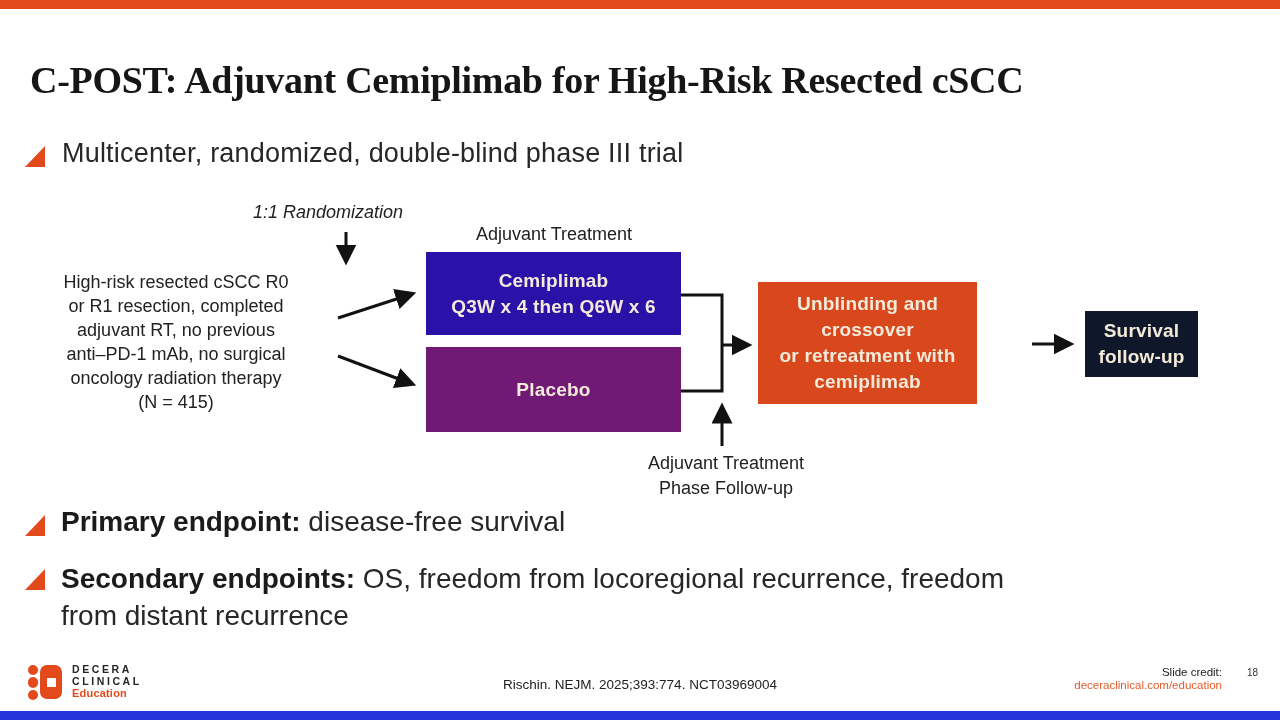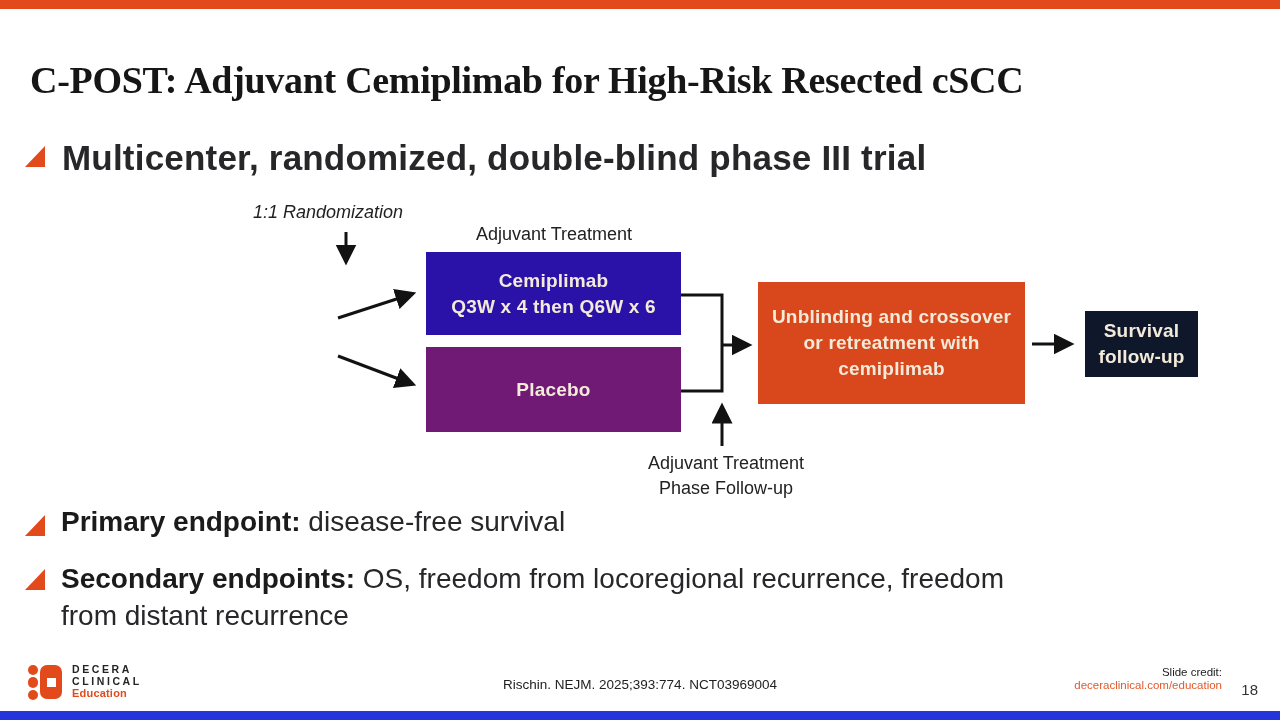--- a/index.html
+++ b/index.html
@@ -10,21 +10,21 @@
   .bottombar{position:absolute;left:0;top:711px;width:1280px;height:9px;background:#2634DC;}
 
   h1.title{position:absolute;left:30px;top:58px;margin:0;font-family:"Liberation Serif",serif;
     font-size:38px;font-weight:bold;color:#161616;letter-spacing:-0.3px;white-space:nowrap;}
 
   .bullet{position:absolute;display:flex;align-items:flex-start;}
   .tri{width:20px;height:21px;background:#E2491B;clip-path:polygon(0 100%,100% 0,100% 100%);flex:0 0 auto;}
   .bullet .txt{color:#27272a;}
   .bullet.intro{left:25px;top:138px;}
   .bullet.intro .tri{margin-top:8px;margin-right:17px;}
-  .bullet.intro .txt{font-size:35px;letter-spacing:0.2px;font-weight:bold;}
+  .bullet.intro .txt{font-size:27px;letter-spacing:0.2px;}
   .bullet.primary{left:25px;top:506px;}
   .bullet.primary .tri{margin-top:9px;margin-right:16px;}
   .bullet.primary .txt{font-size:28px;}
   .bullet.secondary{left:25px;top:560px;}
   .bullet.secondary .tri{margin-top:9px;margin-right:16px;}
   .bullet.secondary .txt{font-size:28px;width:1205px;line-height:37px;}
   .bullet strong{font-weight:bold;color:#1b1b1b;}
 
   .diagram{position:absolute;left:0;top:199px;width:1280px;height:310px;padding-left:16px;}
   .diagram svg.connectors{position:absolute;left:0;top:0;}
@@ -32,35 +32,35 @@
   .rand-label{position:absolute;left:253px;top:3px;width:200px;font-size:18px;font-style:italic;color:#222;}
   .population{position:absolute;left:30px;top:71px;width:292px;text-align:center;font-size:18px;line-height:24px;color:#222;}
   .phase-label{position:absolute;font-size:18px;color:#222;text-align:center;}
   .phase-label.adjuvant{left:428px;top:25px;width:252px;}
   .phase-label.crossover{left:711px;top:55px;width:362px;}
 
   .box{position:absolute;display:flex;flex-direction:column;justify-content:center;text-align:center;
     color:#F3EADA;font-weight:bold;font-size:19px;line-height:26px;letter-spacing:0.2px;}
   .box.blue{left:426px;top:53px;width:255px;height:83px;background:#2A12A9;}
   .box.gray{left:426px;top:148px;width:255px;height:85px;background:#701a75;}
-  .box.orange{left:758px;top:83px;width:267px;height:122px;background:#D9481C;}
+  .box.orange{left:758px;top:83px;width:219px;height:122px;background:#D9481C;}
   .box.purple{left:1085px;top:112px;width:113px;height:66px;background:#0f172a;font-size:19px;}
 
   .followup-label{position:absolute;left:616px;top:252px;width:220px;text-align:center;font-size:18px;line-height:25px;color:#222;}
 
   footer{position:absolute;left:0;top:655px;width:1280px;height:56px;}
   .logo{position:absolute;left:28px;top:8px;display:flex;align-items:center;}
   .logo-text{margin-left:8px;}
   .logo-text .l1,.logo-text .l2{font-size:10.5px;font-weight:bold;letter-spacing:2.6px;color:#242424;line-height:12px;}
   .logo-text .l3{font-size:11px;font-weight:bold;color:#E2491B;line-height:13px;letter-spacing:0.2px;}
   .citation{position:absolute;left:0;top:22px;width:1280px;text-align:center;font-size:13.5px;color:#222;}
   .credit{position:absolute;right:58px;top:11px;text-align:right;font-size:11.5px;line-height:13px;}
   .credit .lab{color:#222;}
   .credit .lnk{color:#E25A2C;}
-  .pagenum{position:absolute;right:22px;top:26px;font-size:15px;color:#333;}
+  .pagenum{position:absolute;right:22px;top:12px;font-size:10px;color:#333;}
 </style>
 </head>
 <body>
 
 <div class="slide">
   <div class="topbar"></div>
 
   <h1 class="title">C-POST: Adjuvant Cemiplimab for High-Risk Resected cSCC</h1>
 
   <div class="bullet intro">
@@ -79,20 +79,28 @@
       <line x1="338" y1="119" x2="412" y2="95" stroke="#121212" stroke-width="3" marker-end="url(#ah)"></line>
       <line x1="338" y1="157" x2="412" y2="185" stroke="#121212" stroke-width="3" marker-end="url(#ah)"></line>
       <path d="M681,96 H722 V192 H681" fill="none" stroke="#121212" stroke-width="3"></path>
       <line x1="722" y1="146" x2="748" y2="146" stroke="#121212" stroke-width="3" marker-end="url(#ah)"></line>
       <line x1="1032" y1="145" x2="1070" y2="145" stroke="#121212" stroke-width="3" marker-end="url(#ah)"></line>
       <line x1="722" y1="247" x2="722" y2="208" stroke="#121212" stroke-width="3" marker-end="url(#ah)"></line>
     </svg>
 
     <div class="rand-label">1:1 Randomization</div>
 
+    <div class="population">
+      <div>High-risk resected cSCC R0</div>
+      <div>or R1 resection, completed</div>
+      <div>adjuvant RT, no previous</div>
+      <div>anti–PD-1 mAb, no surgical</div>
+      <div>oncology radiation therapy</div>
+      <div>(N = 415)</div>
+    </div>
 
     <div class="phase-label adjuvant">Adjuvant Treatment</div>
 
     <div class="box blue">
       <div>Cemiplimab</div>
       <div>Q3W x 4 then Q6W x 6</div>
     </div>
 
     <div class="box gray">
       <div>Placebo</div>

